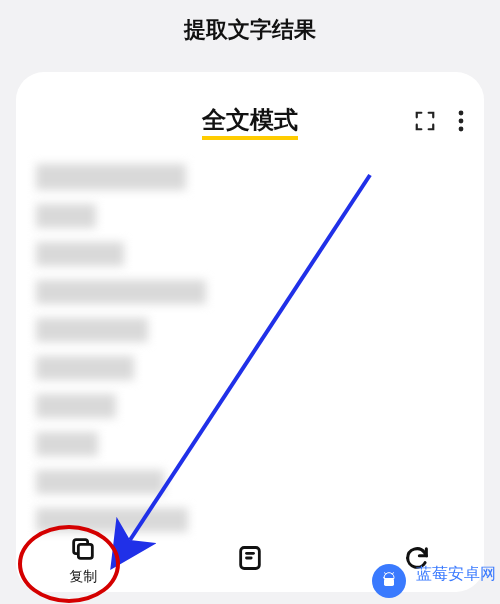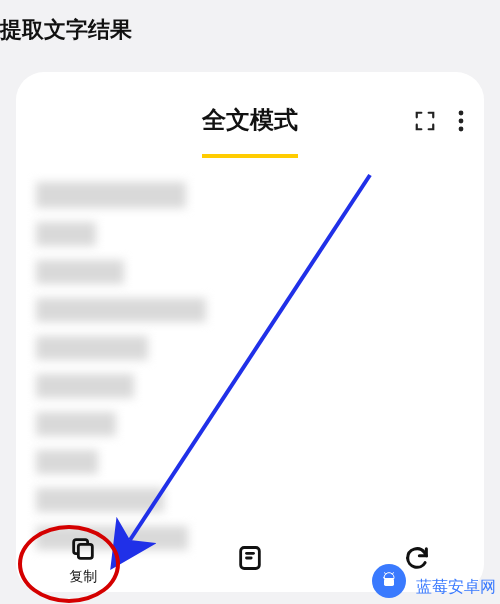--- a/index.html
+++ b/index.html
@@ -1,21 +1,21 @@
 <!DOCTYPE html>
 <html><head>
 <meta charset="utf-8">
 <style>
   * { margin: 0; padding: 0; box-sizing: border-box; }
   html, body { width: 500px; height: 604px; font-family: -apple-system, "PingFang SC", "Microsoft YaHei", sans-serif; background: #f2f2f4; overflow: hidden; position: relative; }
-  .title-bar { height: 60px; display: flex; align-items: center; }
+  .title-bar { height: 60px; display: flex; align-items: center; justify-content: center; }
   .title { font-size: 22px; font-weight: 700; color: #111; }
   .card { position: absolute; left: 16px; right: 16px; top: 72px; bottom: 12px; background: #fff; border-radius: 28px; padding: 18px 20px 0 20px; }
   .tabs-row { display: flex; align-items: center; justify-content: center; gap: 28px; position: relative; margin-top: 14px; margin-bottom: 22px; }
-  .tab { font-size: 24px; font-weight: 600; color: #bdbdbd; padding-bottom: 18px; }
+  .tab { font-size: 24px; font-weight: 600; color: #bdbdbd; padding-bottom: 0; }
   .tab.active { color: #111; border-bottom: 4px solid #ffcc00; }
   .tab-right { position: absolute; right: 0; top: 6px; display: flex; align-items: center; gap: 22px; }
   .icon-fs, .icon-more { color: #222; }
   .text-body { position: relative; padding-top: 2px; }
   .blur { filter: blur(5px); background: #d9d9d9; color: transparent; display: inline-block; margin-bottom: 10px; }
   .blur.s1 { width: 150px; height: 26px; }
   .blur.s2 { width: 60px; height: 24px; }
   .blur.s3 { width: 88px; height: 24px; }
   .blur.s4 { width: 170px; height: 24px; }
   .blur.s5 { width: 112px; height: 24px; }
@@ -23,21 +23,21 @@
   .blur.s7 { width: 80px; height: 24px; }
   .blur.s8 { width: 62px; height: 24px; }
   .blur.s9 { width: 128px; height: 24px; }
   .blur.s10 { width: 152px; height: 24px; }
   .bottom-bar { position: absolute; left: 0; right: 0; bottom: 4px; display: flex; justify-content: space-around; padding: 6px 4px 2px 4px; gap: 40px; }
   .bb-item { display: flex; flex-direction: column; align-items: center; justify-content: center; gap: 4px; width: 88px; }
   .bb-label { font-size: 14px; font-weight: 500; color: #111; }
   .bb-icon { width: 30px; height: 30px; display: flex; align-items: center; justify-content: center; color: #111; }
   .red-ring { position: absolute; left: 18px; bottom: 1px; width: 102px; height: 78px; border: 4px solid #d40000; border-radius: 50%; pointer-events: none; z-index: 20; }
   .arrow-svg { position: absolute; left: 0; top: 0; width: 500px; height: 604px; pointer-events: none; z-index: 19; }
-  .watermark { position: absolute; right: 4px; bottom: 6px; display: flex; align-items: flex-end; gap: 10px; z-index: 30; }
+  .watermark { position: absolute; right: 4px; bottom: 6px; display: flex; align-items: flex-start; gap: 10px; z-index: 30; }
   .wm-badge { width: 34px; height: 34px; border-radius: 50%; background: #3a7afe; display: flex; align-items: center; justify-content: center; color: #fff; }
   .wm-text { font-size: 16px; color: #3a7afe; font-weight: 500; }
 </style>
 </head>
 <body>
 
 <div class="title-bar">
   <div class="title">提取文字结果</div>
 </div>
 

